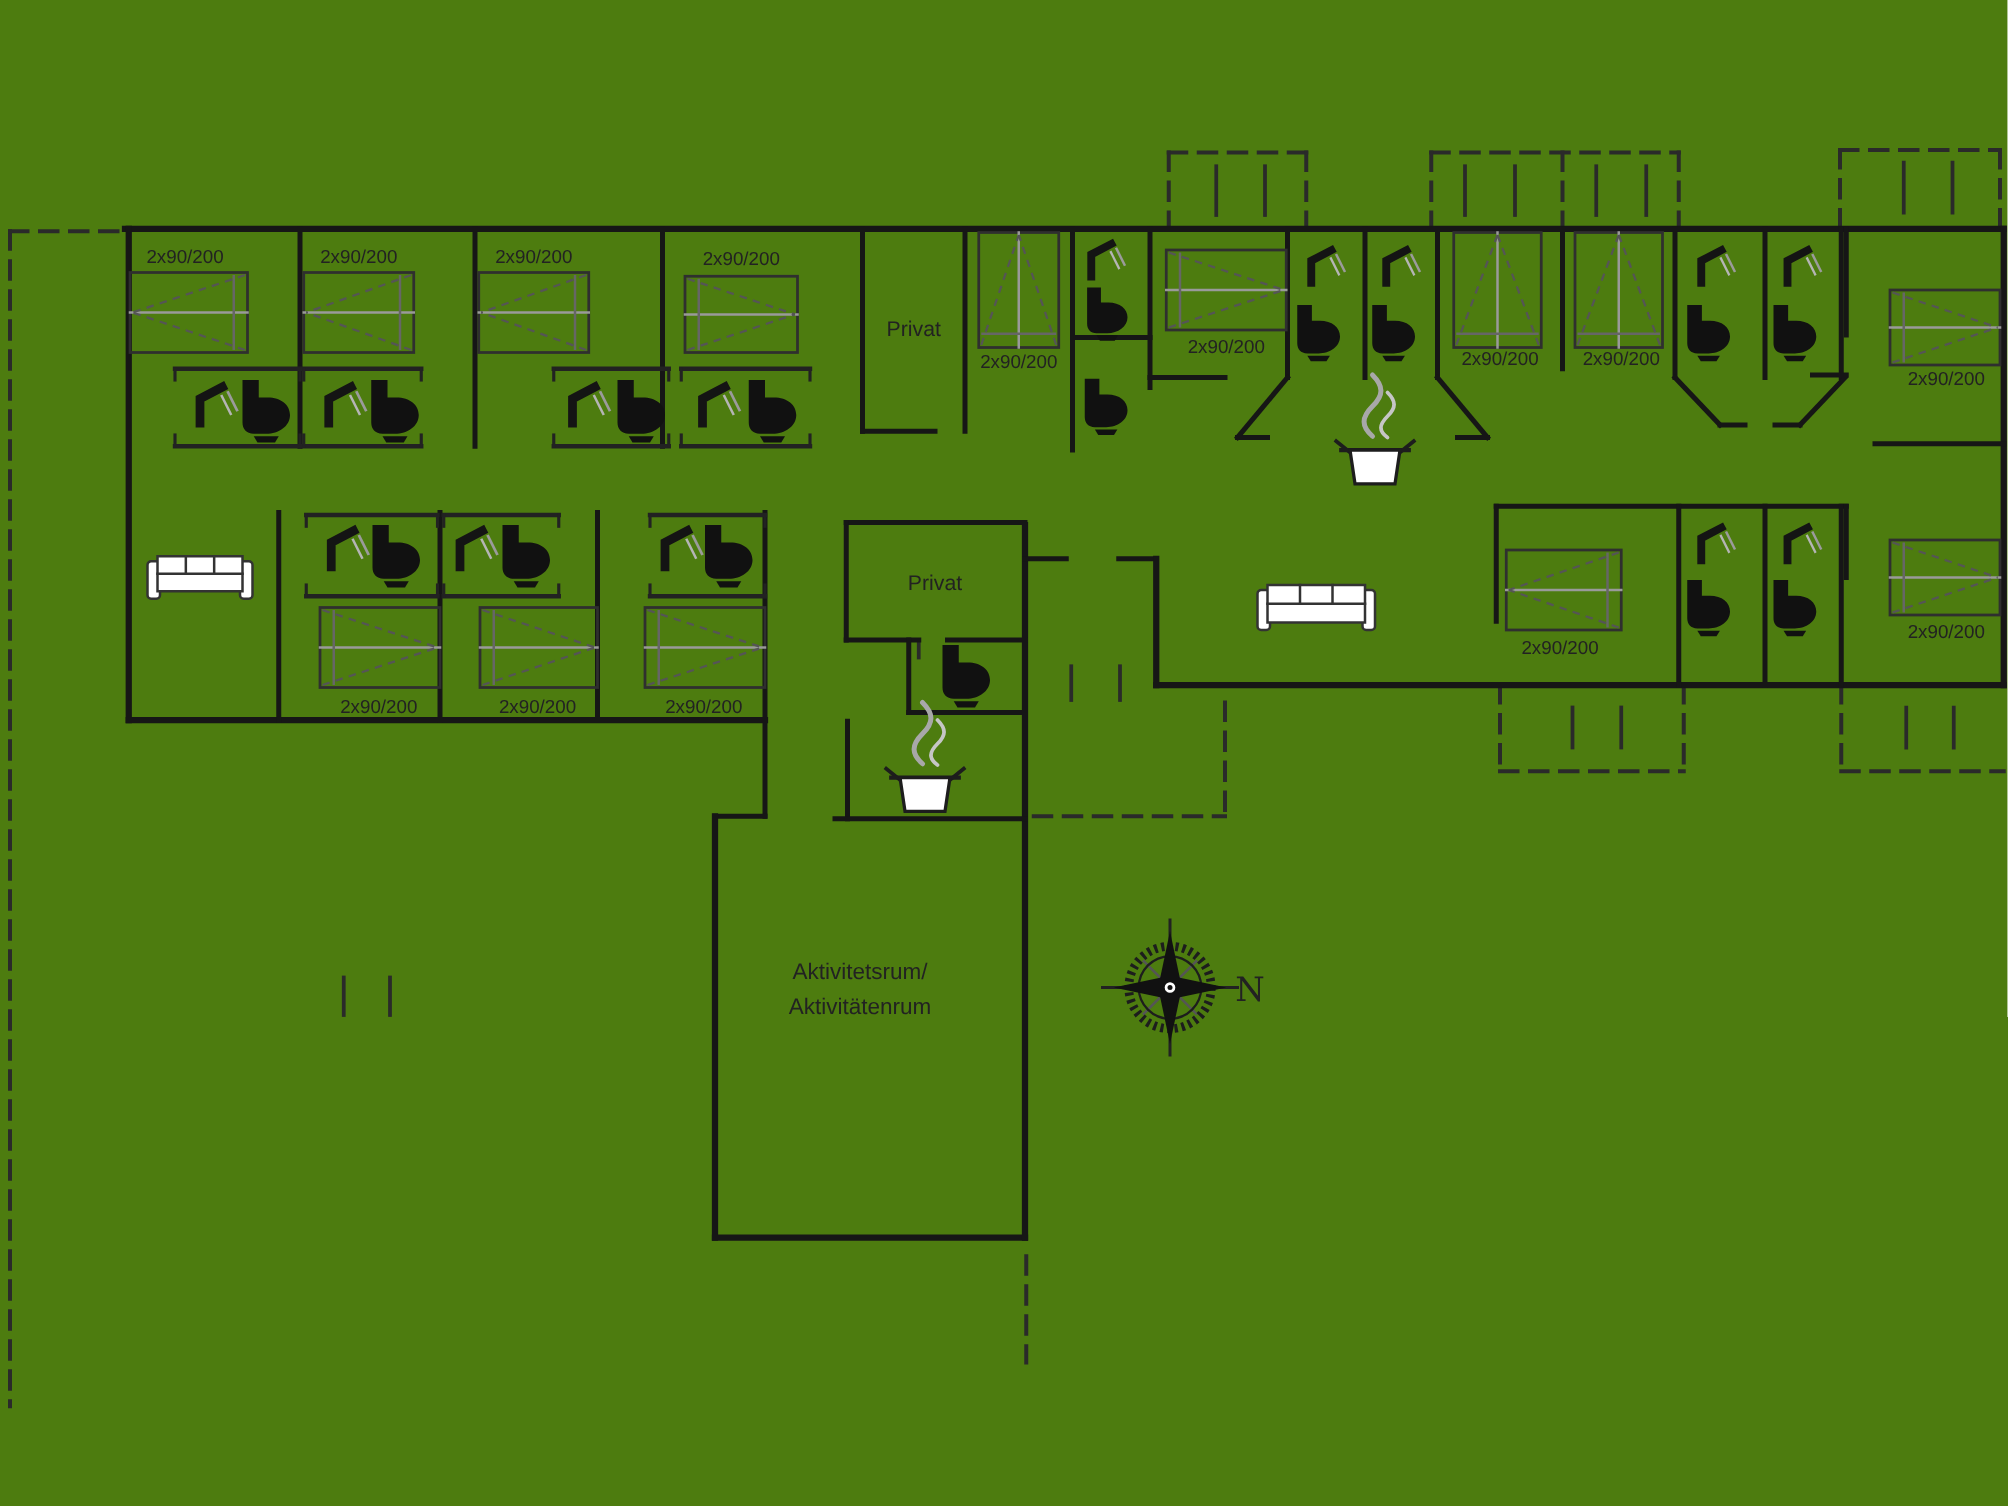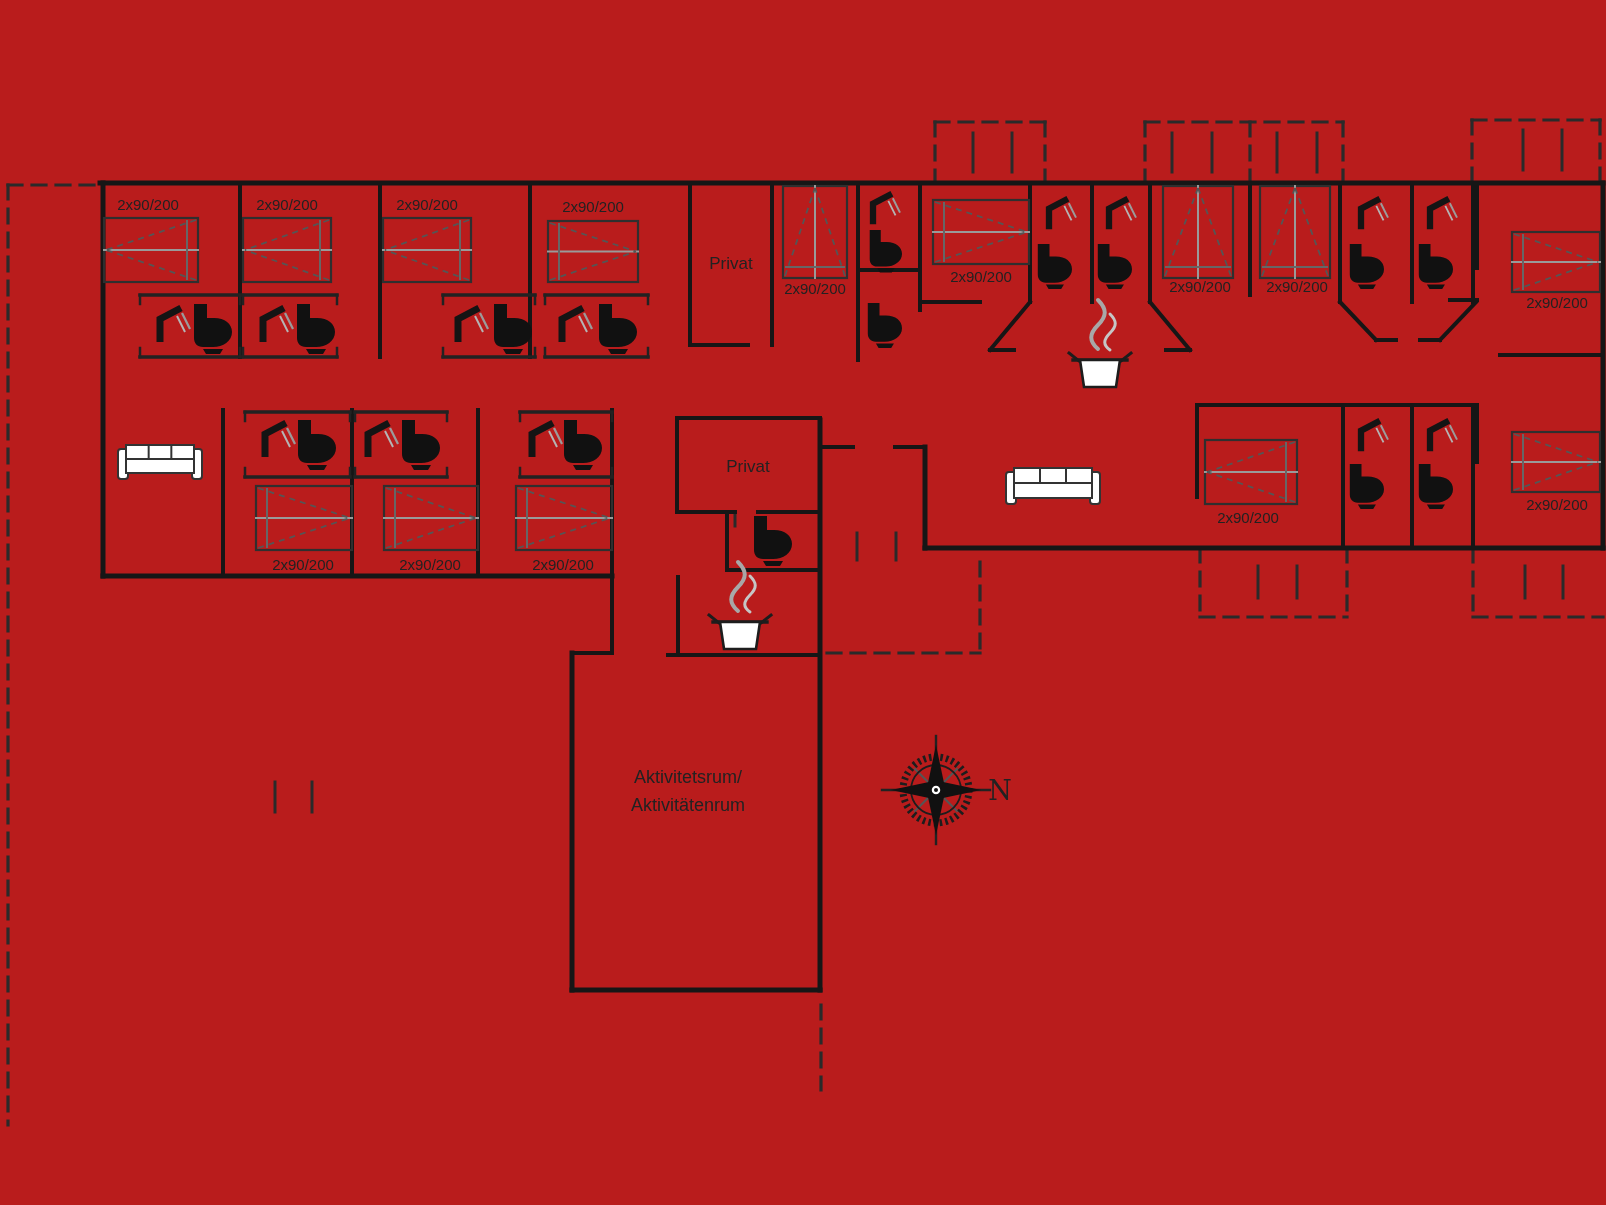--- a/index.html
+++ b/index.html
@@ -1,17 +1,17 @@
 <!DOCTYPE html>
 <html><head>
 <meta charset="utf-8">
 <style>
   html,body{margin:0;padding:0;background:#ffffff;}
   body{font-family:"Liberation Sans", sans-serif;}
-  .stage{position:relative;width:1606px;height:1205px;background:#b91c1c;overflow:hidden;}
+  .stage{position:relative;width:1606px;height:1205px;background:#4d7c0f;overflow:hidden;}
   svg text{user-select:none;}
 </style>
 </head>
 <body>
 
 <div class="stage">
   <svg width="1606" height="1205" viewBox="0 0 1606 1205" xmlns="http://www.w3.org/2000/svg">
       <g>
         <line x1="8" y1="185" x2="8" y2="1125" stroke="#2a2a2a" stroke-width="3.2" stroke-linecap="square" stroke-dasharray="14 10"></line>
         <line x1="8" y1="185" x2="100" y2="185" stroke="#2a2a2a" stroke-width="3.2" stroke-linecap="square" stroke-dasharray="14 10"></line>

